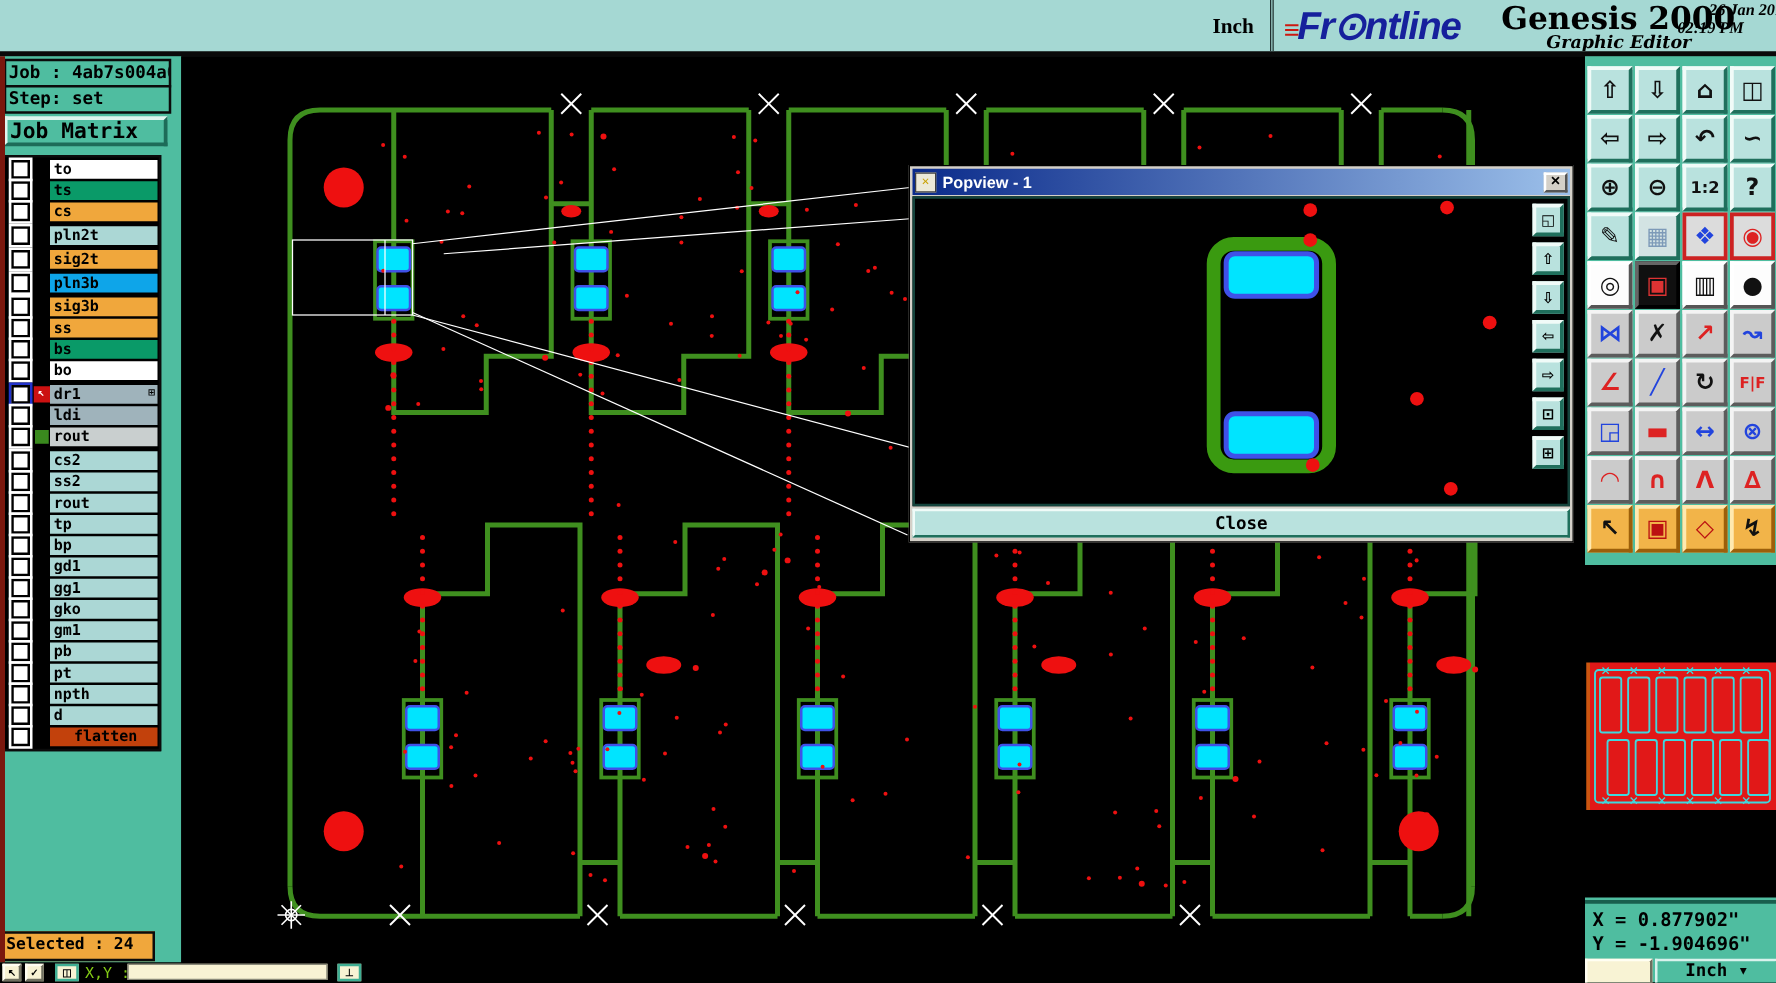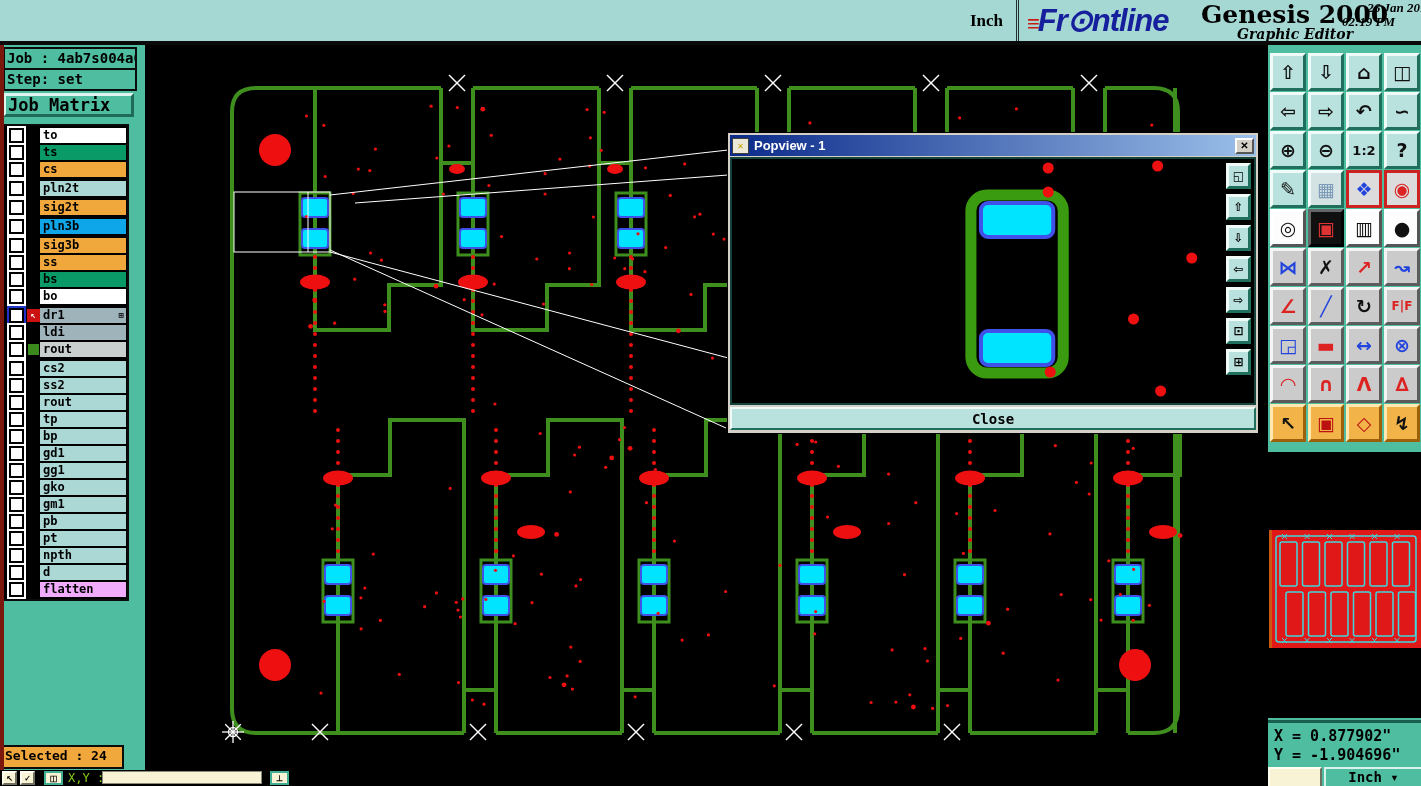--- a/index.html
+++ b/index.html
@@ -309,21 +309,21 @@
         <div class="lrow">
           <span class="lcheck"></span>
           <span class="lslot"></span>
           <span class="llabel" style="background: rgb(171, 215, 213);">
             <span>d</span>
           </span>
         </div>
         <div class="lrow">
           <span class="lcheck"></span>
           <span class="lslot"></span>
-          <span class="llabel" style="background: #f0abfc;">
+          <span class="llabel" style="background: #c2410c; justify-content: center;">
             <span>flatten</span>
           </span>
         </div>
       </div>
     </div>
   <div id="selectedbadge">Selected : 24</div>
 </div>
 <div id="edgestrip"></div>
 
 <div id="canvas"><svg viewBox="0 0 1123 725" width="1123" height="725">

